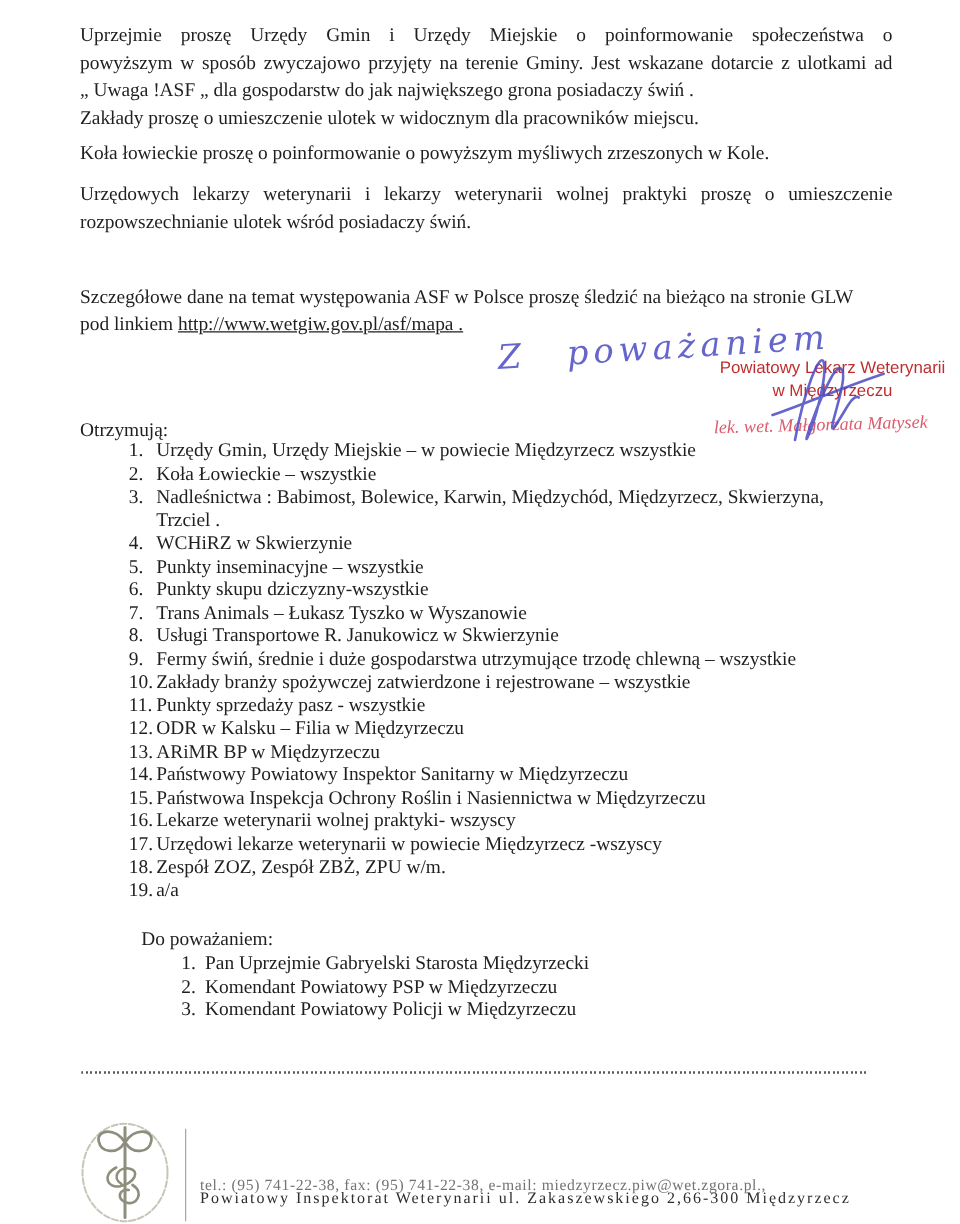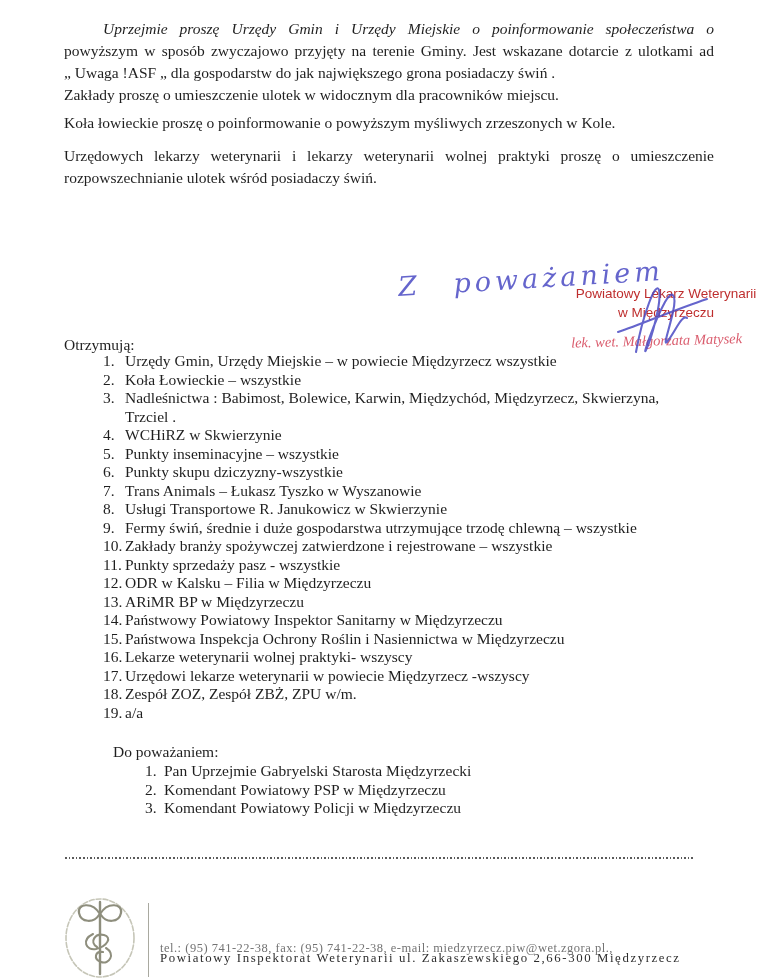--- a/index.html
+++ b/index.html
@@ -5,21 +5,21 @@
   html,body{margin:0;padding:0;background:#ffffff;}
   .page{
     position:relative; width:768px; height:979px; background:#fff;
     font-family:"Liberation Serif", serif; color:#1f1f1f; font-size:15.5px;
     overflow:hidden;
   }
   
   .para{position:absolute; left:64px; width:650px; line-height:22px;}
   .ln{white-space:nowrap;}
   .jline{text-align:justify; text-align-last:justify;}
-  .indent1{margin-left:39px;font-style:italic;}
+  .indent1{}
   .link{text-decoration:underline; color:#1f1f1f; cursor:pointer;}
 
   
   .handwriting{
     position:absolute; left:398px; top:263px;
     font-family:"DejaVu Serif", serif; font-style:italic;
     font-size:27px; letter-spacing:4px; word-spacing:20px;
     color:#4b4bc4; transform:rotate(-3.5deg); white-space:nowrap; opacity:.85;
   }
   .stamp{
@@ -76,20 +76,24 @@
 
   <div class="para" style="top:112px;">
     <div class="ln">Koła łowieckie proszę o poinformowanie o powyższym myśliwych zrzeszonych w Kole.</div>
   </div>
 
   <div class="para" style="top:145px;">
     <div class="ln jline">Urzędowych lekarzy weterynarii i lekarzy weterynarii wolnej praktyki proszę o umieszczenie</div>
     <div class="ln">rozpowszechnianie ulotek wśród posiadaczy świń.</div>
   </div>
 
+  <div class="para" style="top:227px;">
+    <div class="ln">Szczegółowe dane na temat występowania ASF w Polsce proszę śledzić na bieżąco na stronie GLW</div>
+    <div class="ln"><span>pod linkiem </span><span class="link">http://www.wetgiw.gov.pl/asf/mapa .</span></div>
+  </div>
 
   <div class="handwriting">Z poważaniem</div>
 
   <div class="stamp">
     <div>Powiatowy Lekarz Weterynarii</div>
     <div>w Międzyrzeczu</div>
   </div>
   <div class="stamp-name">lek. wet. Małgorzata Matysek</div>
 
   <svg class="scribble" width="100" height="86" viewBox="0 0 100 86">

